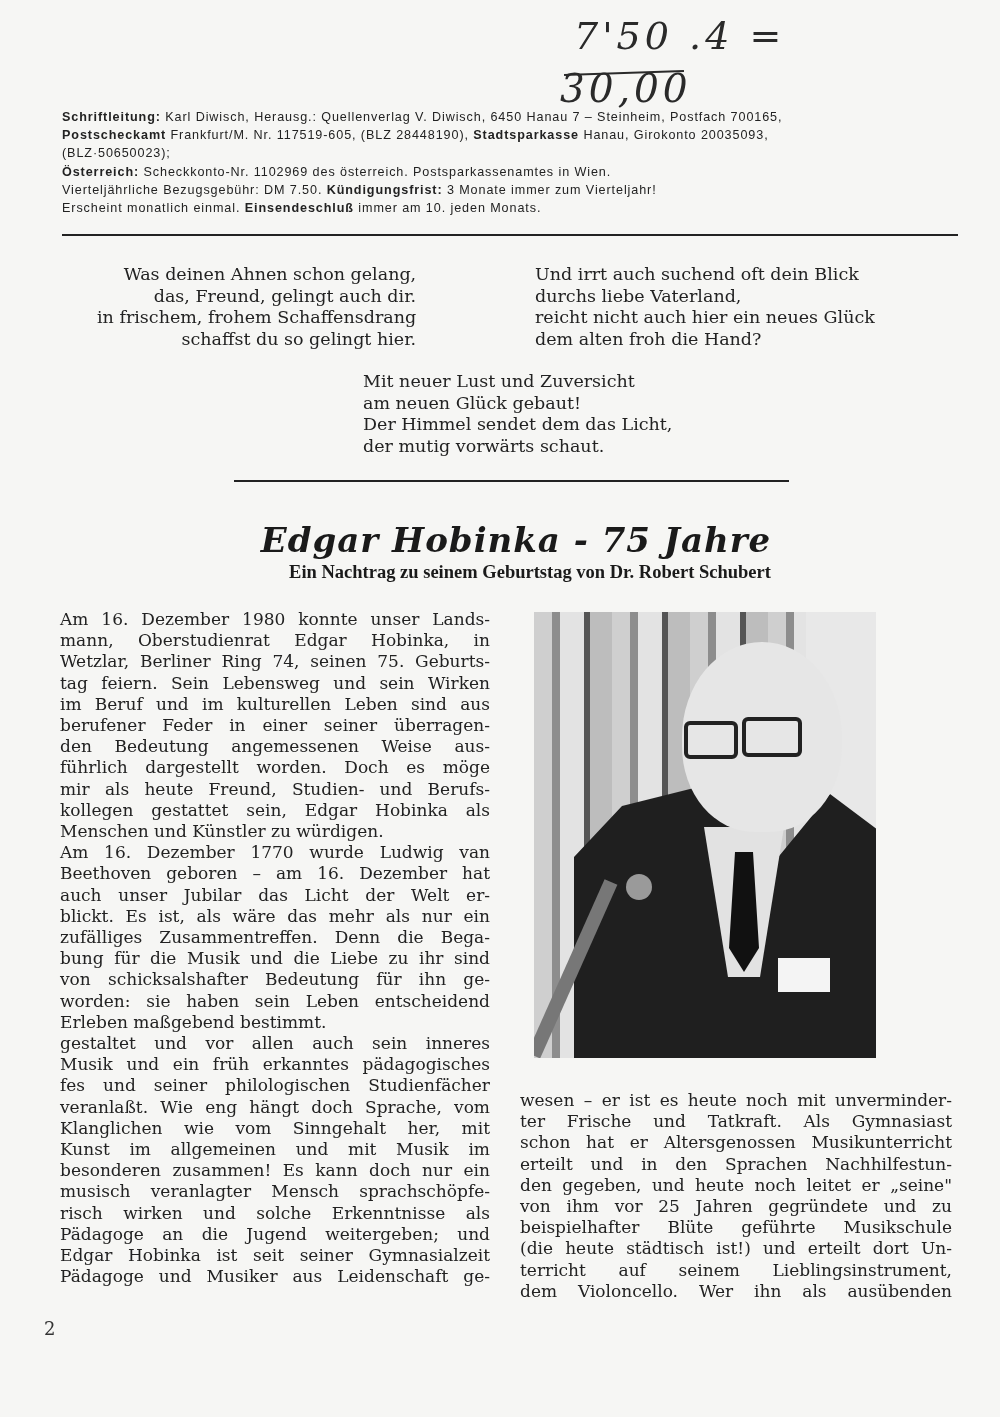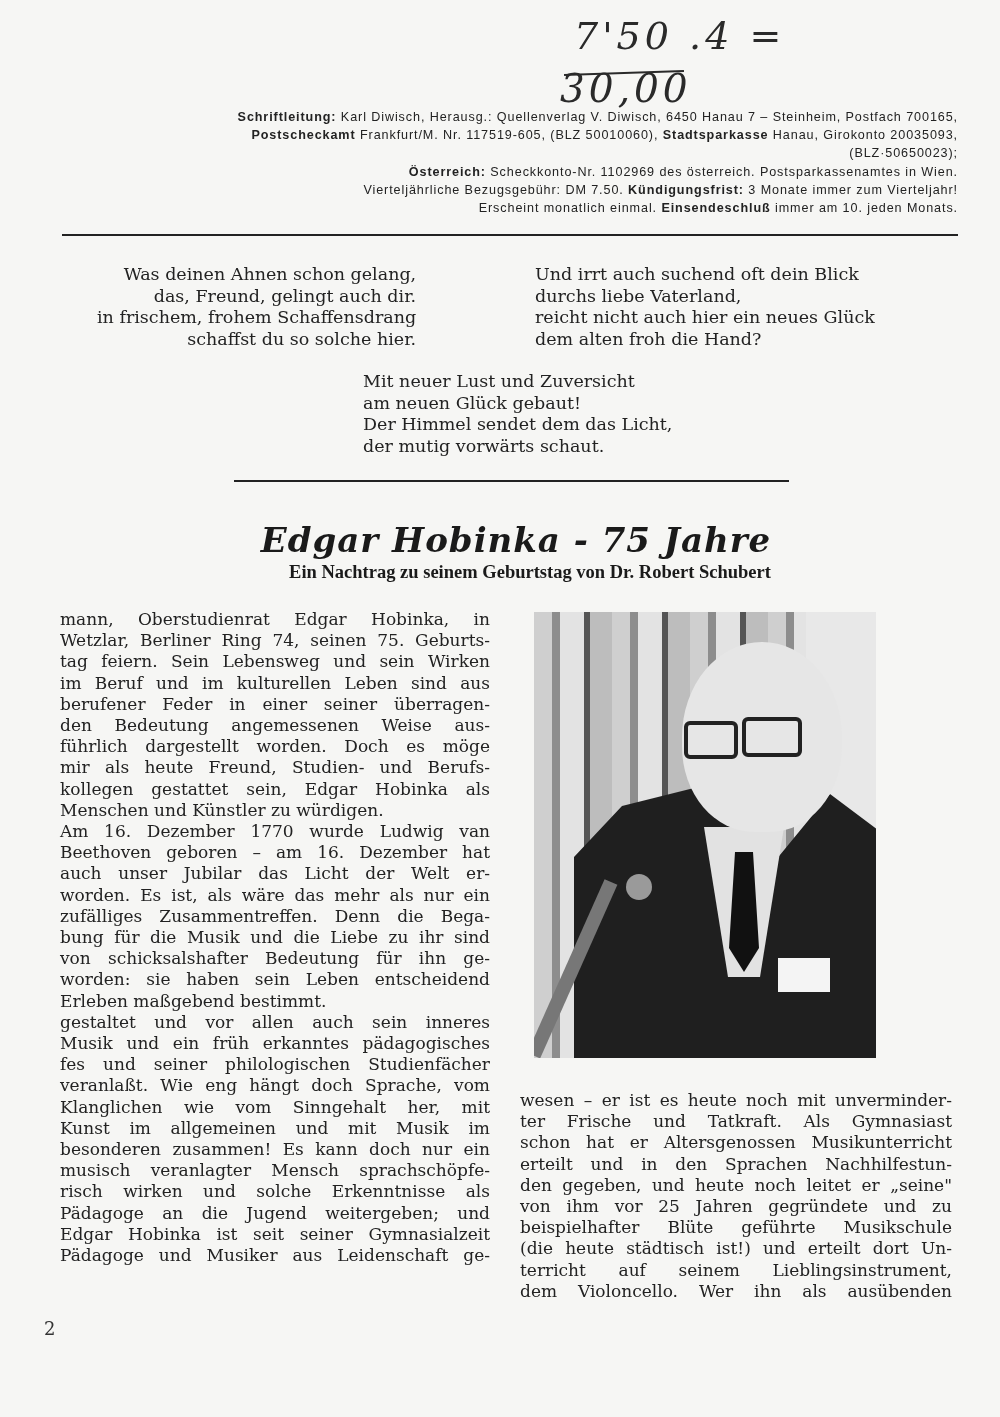--- a/index.html
+++ b/index.html
@@ -14,21 +14,21 @@
     position: absolute; left: 548px; top: 12px; width: 230px; height: 95px;
     font-family: "DejaVu Serif", serif; font-style: italic; color: #2a2a2a; margin-left: 8px;
   }
   .hw-top { position: absolute; left: 18px; top: 2px; font-size: 38px; letter-spacing: 4px; }
   .hw-line { position: absolute; left: 8px; top: 60px; width: 120px; border-top: 2px solid #2a2a2a; transform: rotate(-2deg); }
   .hw-bottom { position: absolute; left: 4px; top: 54px; font-size: 39px; letter-spacing: 4px; }
 
   .masthead {
     position: absolute; left: 62px; top: 108px; width: 896px;
     font-family: "Liberation Sans", sans-serif; font-size: 12.6px; line-height: 18.2px;
-    text-align: right; letter-spacing: 0.9px; color: #222;
+    text-align: left; letter-spacing: 0.9px; color: #222;
   }
   .masthead b { font-weight: bold; }
   .masthead-rule {
     position: absolute; left: 62px; top: 234px; width: 896px; border-top: 2px solid #222;
   }
 
   .poem { position: absolute; font-family: "DejaVu Serif", serif; font-size: 17.5px; line-height: 21.5px; color: #222; }
   .poem-left { left: 97px; top: 264px; text-align: right; }
   .poem-right { left: 535px; top: 264px; }
   .poem-center { left: 363px; top: 371px; }
@@ -83,67 +83,68 @@
 <div class="page">
 
   <div class="handwritten">
     <div class="hw-top">7'50 .4 =</div>
     <div class="hw-line"></div>
     <div class="hw-bottom">30,00</div>
   </div>
 
   <div class="masthead" id="masthead">
       <div><b>Schriftleitung:</b><span> Karl Diwisch, Herausg.: Quellenverlag V. Diwisch, 6450 Hanau 7 – Steinheim, Postfach 700165,</span></div>
-      <div><b>Postscheckamt</b><span> Frankfurt/M. Nr. 117519-605, (BLZ 50010060), </span><b>Stadtsparkasse</b><span> Hanau, Girokonto 20035093,</span></div>
+      <div><b>Postscheckamt</b><span> Frankfurt/M. Nr. 117519-605, (BLZ 28448190), </span><b>Stadtsparkasse</b><span> Hanau, Girokonto 20035093,</span></div>
       <div><span>(BLZ·50650023);</span></div>
       <div><b>Österreich:</b><span> Scheckkonto-Nr. 1102969 des österreich. Postsparkassenamtes in Wien.</span></div>
       <div><span>Vierteljährliche Bezugsgebühr: DM 7.50. </span><b>Kündigungsfrist:</b><span> 3 Monate immer zum Vierteljahr!</span></div>
       <div><span>Erscheint monatlich einmal. </span><b>Einsendeschluß</b><span> immer am 10. jeden Monats.</span></div>
     </div>
   <div class="masthead-rule"></div>
 
   <div class="poem poem-left" id="poem-left">
       <div>Was deinen Ahnen schon gelang,</div>
       <div>das, Freund, gelingt auch dir.</div>
       <div>in frischem, frohem Schaffensdrang</div>
-      <div>schaffst du so solche hier.</div>
+      <div>schaffst du so gelingt hier.</div>
     </div>
   <div class="poem poem-right" id="poem-right">
       <div>Und irrt auch suchend oft dein Blick</div>
       <div>durchs liebe Vaterland,</div>
       <div>reicht nicht auch hier ein neues Glück</div>
       <div>dem alten froh die Hand?</div>
     </div>
   <div class="poem poem-center" id="poem-center">
       <div>Mit neuer Lust und Zuversicht</div>
       <div>am neuen Glück gebaut!</div>
       <div>Der Himmel sendet dem das Licht,</div>
       <div>der mutig vorwärts schaut.</div>
     </div>
 
   <div class="title-rule"></div>
 
   <h1 class="title" style="margin:16px">Edgar Hobinka - 75 Jahre</h1>
   <div class="subtitle">Ein Nachtrag zu seinem Geburtstag von Dr. Robert Schubert</div>
 
   <div class="body-text col-left" id="col-left">
+      <div class="jline">Am 16. Dezember 1980 konnte unser Lands-</div>
       <div class="jline">mann, Oberstudienrat Edgar Hobinka, in</div>
       <div class="jline">Wetzlar, Berliner Ring 74, seinen 75. Geburts-</div>
       <div class="jline">tag feiern. Sein Lebensweg und sein Wirken</div>
       <div class="jline">im Beruf und im kulturellen Leben sind aus</div>
       <div class="jline">berufener Feder in einer seiner überragen-</div>
       <div class="jline">den Bedeutung angemessenen Weise aus-</div>
       <div class="jline">führlich dargestellt worden. Doch es möge</div>
       <div class="jline">mir als heute Freund, Studien- und Berufs-</div>
       <div class="jline">kollegen gestattet sein, Edgar Hobinka als</div>
       <div class="jline lastline">Menschen und Künstler zu würdigen.</div>
       <div class="jline">Am 16. Dezember 1770 wurde Ludwig van</div>
       <div class="jline">Beethoven geboren – am 16. Dezember hat</div>
       <div class="jline">auch unser Jubilar das Licht der Welt er-</div>
-      <div class="jline">worden. Es ist, als wäre das mehr als nur ein</div>
+      <div class="jline">blickt. Es ist, als wäre das mehr als nur ein</div>
       <div class="jline">zufälliges Zusammentreffen. Denn die Bega-</div>
       <div class="jline">bung für die Musik und die Liebe zu ihr sind</div>
       <div class="jline">von schicksalshafter Bedeutung für ihn ge-</div>
       <div class="jline">worden: sie haben sein Leben entscheidend</div>
       <div class="jline lastline">Erleben maßgebend bestimmt.</div>
       <div class="jline">gestaltet und vor allen auch sein inneres</div>
       <div class="jline">Musik und ein früh erkanntes pädagogisches</div>
       <div class="jline">fes und seiner philologischen Studienfächer</div>
       <div class="jline">veranlaßt. Wie eng hängt doch Sprache, vom</div>
       <div class="jline">Klanglichen wie vom Sinngehalt her, mit</div>

